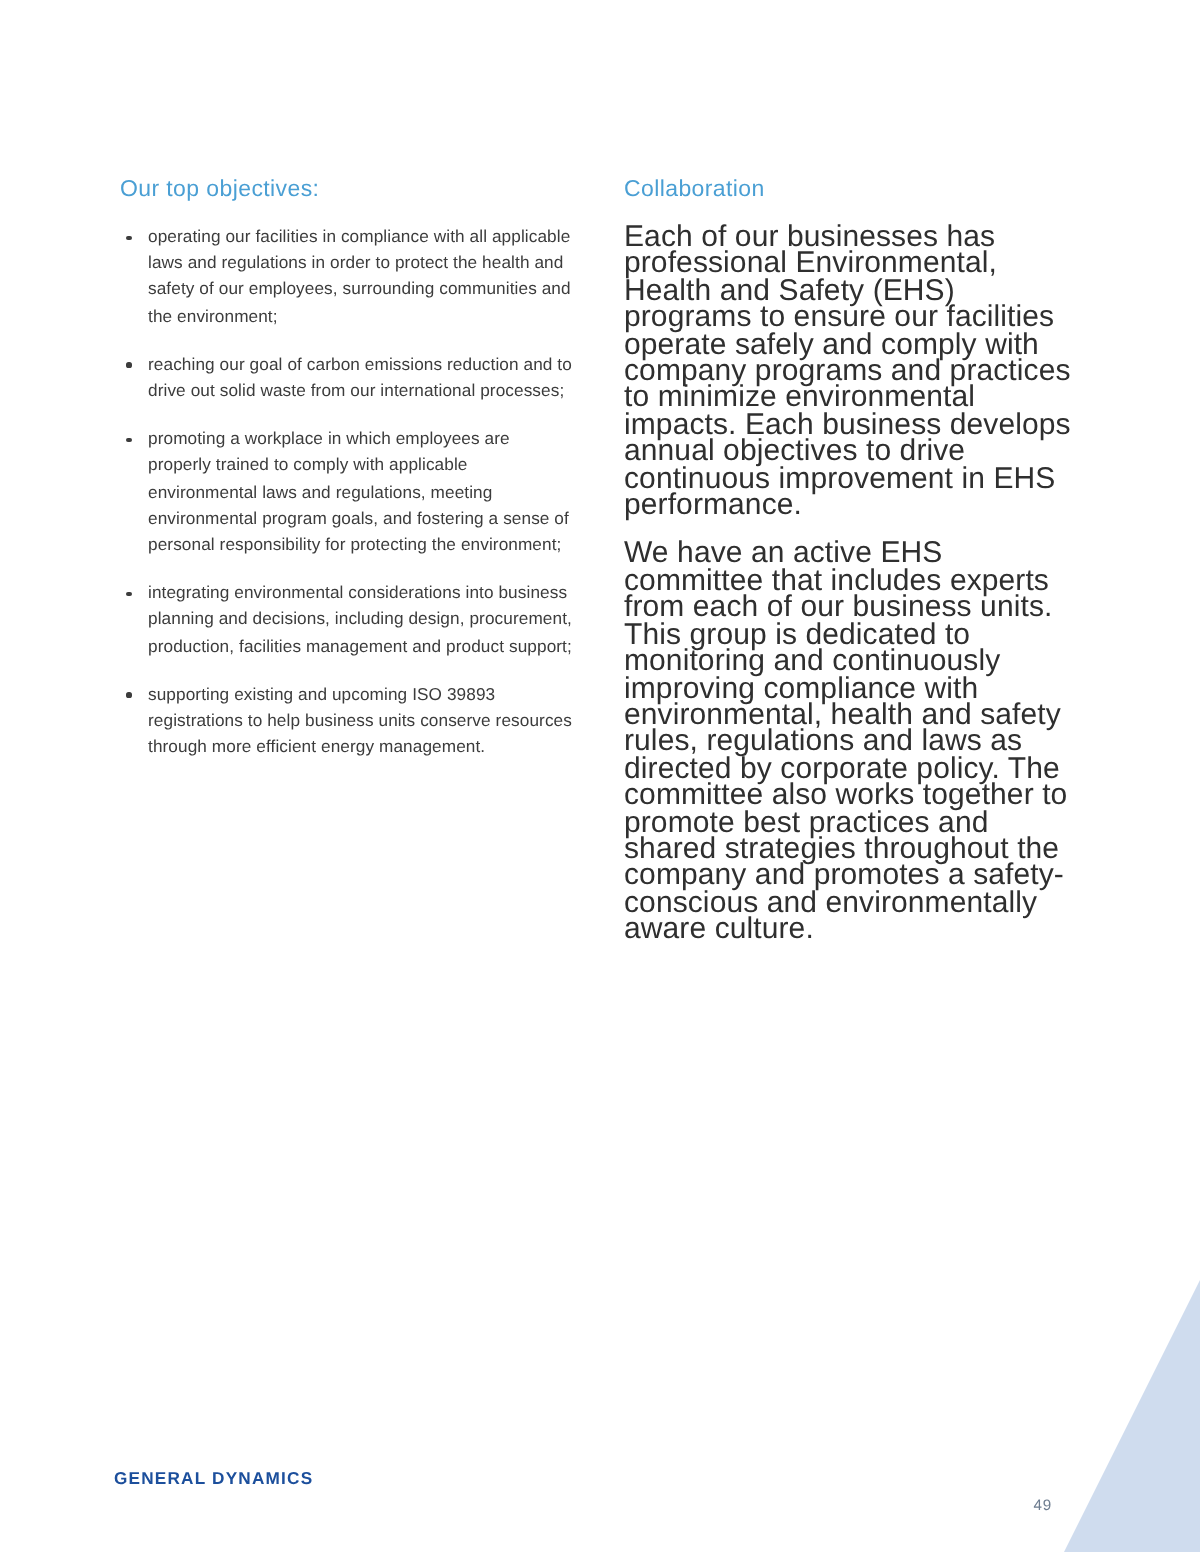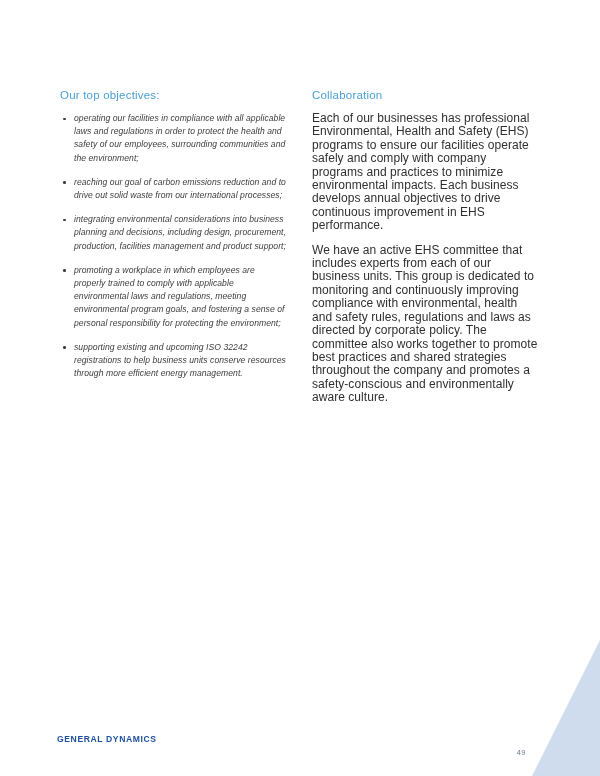--- a/index.html
+++ b/index.html
@@ -50,41 +50,40 @@
   
   ul.objectives {
     list-style: none;
     margin: 0;
     padding: 0;
   }
   ul.objectives li {
     position: relative;
     padding-left: 14px;
     margin-bottom: 11px;
-    font-style: italic;
     font-size: 8.6px;
     line-height: 13.2px;
     color: #3c3c3c;
     letter-spacing: 0.05px;
   }
   ul.objectives li:before {
     content: "";
     position: absolute;
     left: 3px;
     top: 5.5px;
     width: 2.6px;
     height: 2.6px;
     border-radius: 50%;
     background: #3c3c3c;
   }
 
   
   .col-right p {
     margin: 0 0 11px 0;
-    font-size: 12px;
+    font-size: 15px;
     line-height: 13.4px;
     color: #2f2f2f;
     letter-spacing: 0.05px;
   }
 
   
   .corner-triangle {
     position: absolute;
     right: 0;
     bottom: 0;
@@ -138,23 +137,23 @@
 
 <div class="page">
 
   <div class="columns">
 
     <div class="col-left">
       <h2 class="col-heading">Our top objectives:</h2>
       <ul class="objectives">
         <li>operating our facilities in compliance with all applicable laws and regulations in order to protect the health and safety of our employees, surrounding communities and the environment;</li>
         <li>reaching our goal of carbon emissions reduction and to drive out solid waste from our international processes;</li>
+        <li>promoting a workplace in which employees are properly trained to comply with applicable environmental laws and regulations, meeting environmental program goals, and fostering a sense of personal responsibility for protecting the environment;</li>
         <li>integrating environmental considerations into business planning and decisions, including design, procurement, production, facilities management and product support;</li>
-        <li>promoting a workplace in which employees are properly trained to comply with applicable environmental laws and regulations, meeting environmental program goals, and fostering a sense of personal responsibility for protecting the environment;</li>
-        <li>supporting existing and upcoming ISO 32242 registrations to help business units conserve resources through more efficient energy management.</li>
+        <li>supporting existing and upcoming ISO 39893 registrations to help business units conserve resources through more efficient energy management.</li>
       </ul>
     </div>
 
     <div class="col-right">
       <h2 class="col-heading">Collaboration</h2>
       <p>Each of our businesses has professional Environmental, Health and Safety (EHS) programs to ensure our facilities operate safely and comply with company programs and practices to minimize environmental impacts. Each business develops annual objectives to drive continuous improvement in EHS performance.</p>
       <p>We have an active EHS committee that includes experts from each of our business units. This group is dedicated to monitoring and continuously improving compliance with environmental, health and safety rules, regulations and laws as directed by corporate policy. The committee also works together to promote best practices and shared strategies throughout the company and promotes a safety-conscious and environmentally aware culture.</p>
     </div>
 
   </div>

